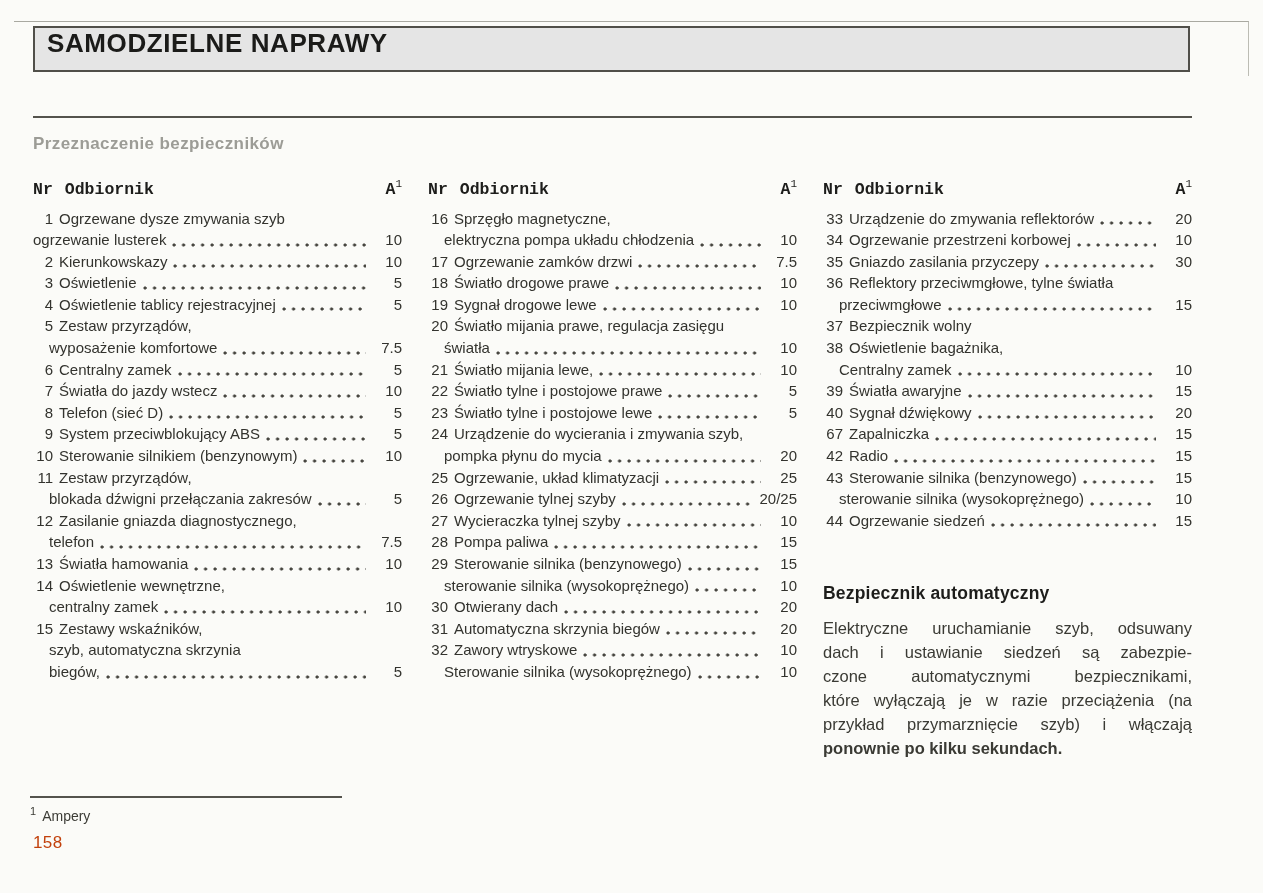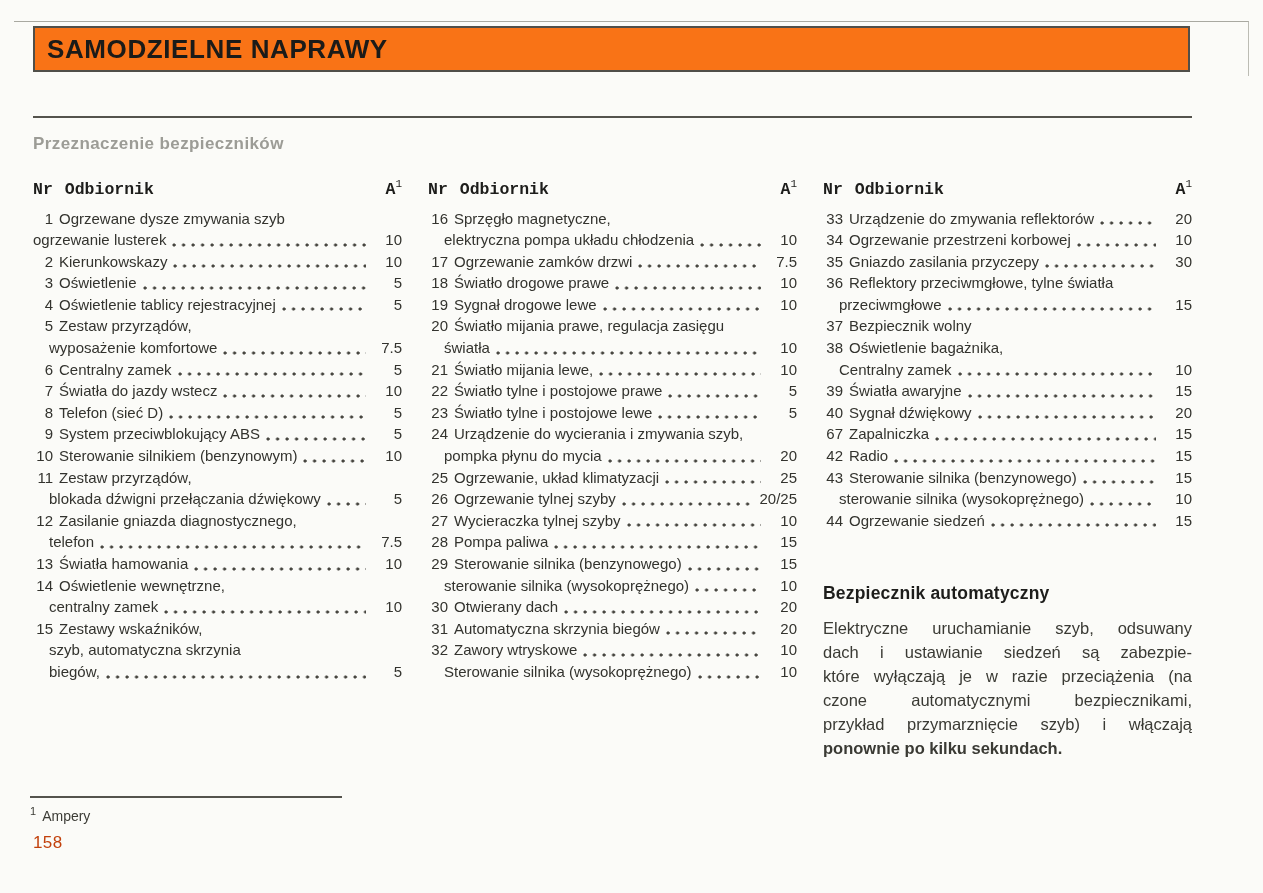--- a/index.html
+++ b/index.html
@@ -11,22 +11,22 @@
     color:#33332e;
     overflow:hidden;
   }
   
   .outer-rule{
     position:absolute;left:14px;top:21px;width:1234px;height:54px;
     border-top:1px solid #a9a9a1;border-right:1px solid #bcbcb4;
   }
   .title-box{
     position:absolute;left:33px;top:26px;width:1153px;height:42px;
-    border:2px solid #504f49;background:#f97316;
-    display:flex;align-items:center;
+    border:2px solid #504f49;background:#e5e5e5;
+    display:flex;
   }
   .title-box .title{
     font-size:26px;font-weight:bold;letter-spacing:.6px;
     color:#1b1b19;padding-left:12px;white-space:nowrap;
   }
   .header-sep{
     position:absolute;left:33px;top:116px;width:1159px;height:2px;
     background:#54534d;
   }
   .section-title{
@@ -180,21 +180,21 @@
     <span class="dots"></span>
     <span class="val">10</span>
   </div>
           <div class="row noval">
     <span class="nr">11</span>
     <span class="lbl">Zestaw przyrządów,</span>
 
   </div>
           <div class="row cont">
 
-    <span class="lbl">blokada dźwigni przełączania dźwiękowy</span>
+    <span class="lbl">blokada dźwigni przełączania zakresów</span>
     <span class="dots"></span>
     <span class="val">5</span>
   </div>
           <div class="row noval">
     <span class="nr">12</span>
     <span class="lbl">Zasilanie gniazda diagnostycznego,</span>
 
   </div>
           <div class="row cont">
 
@@ -471,22 +471,22 @@
     <span class="dots"></span>
     <span class="val">15</span>
   </div>
         </div>
 
       <div class="info-box">
         <div class="info-title">Bezpiecznik automatyczny</div>
         <div id="para-lines">
             <div class="para-line">Elektryczne uruchamianie szyb, odsuwany</div>
             <div class="para-line">dach i ustawianie siedzeń są zabezpie-</div>
+            <div class="para-line">czone automatycznymi bezpiecznikami,</div>
             <div class="para-line">które wyłączają je w razie przeciążenia (na</div>
-            <div class="para-line">czone automatycznymi bezpiecznikami,</div>
             <div class="para-line">przykład przymarznięcie szyb) i włączają</div>
             <div class="para-line last">ponownie po kilku sekundach.</div>
           </div>
       </div>
     </div>
 
   </div>
 
   <div class="footnote">
     <sup>1</sup><span>Ampery</span>

